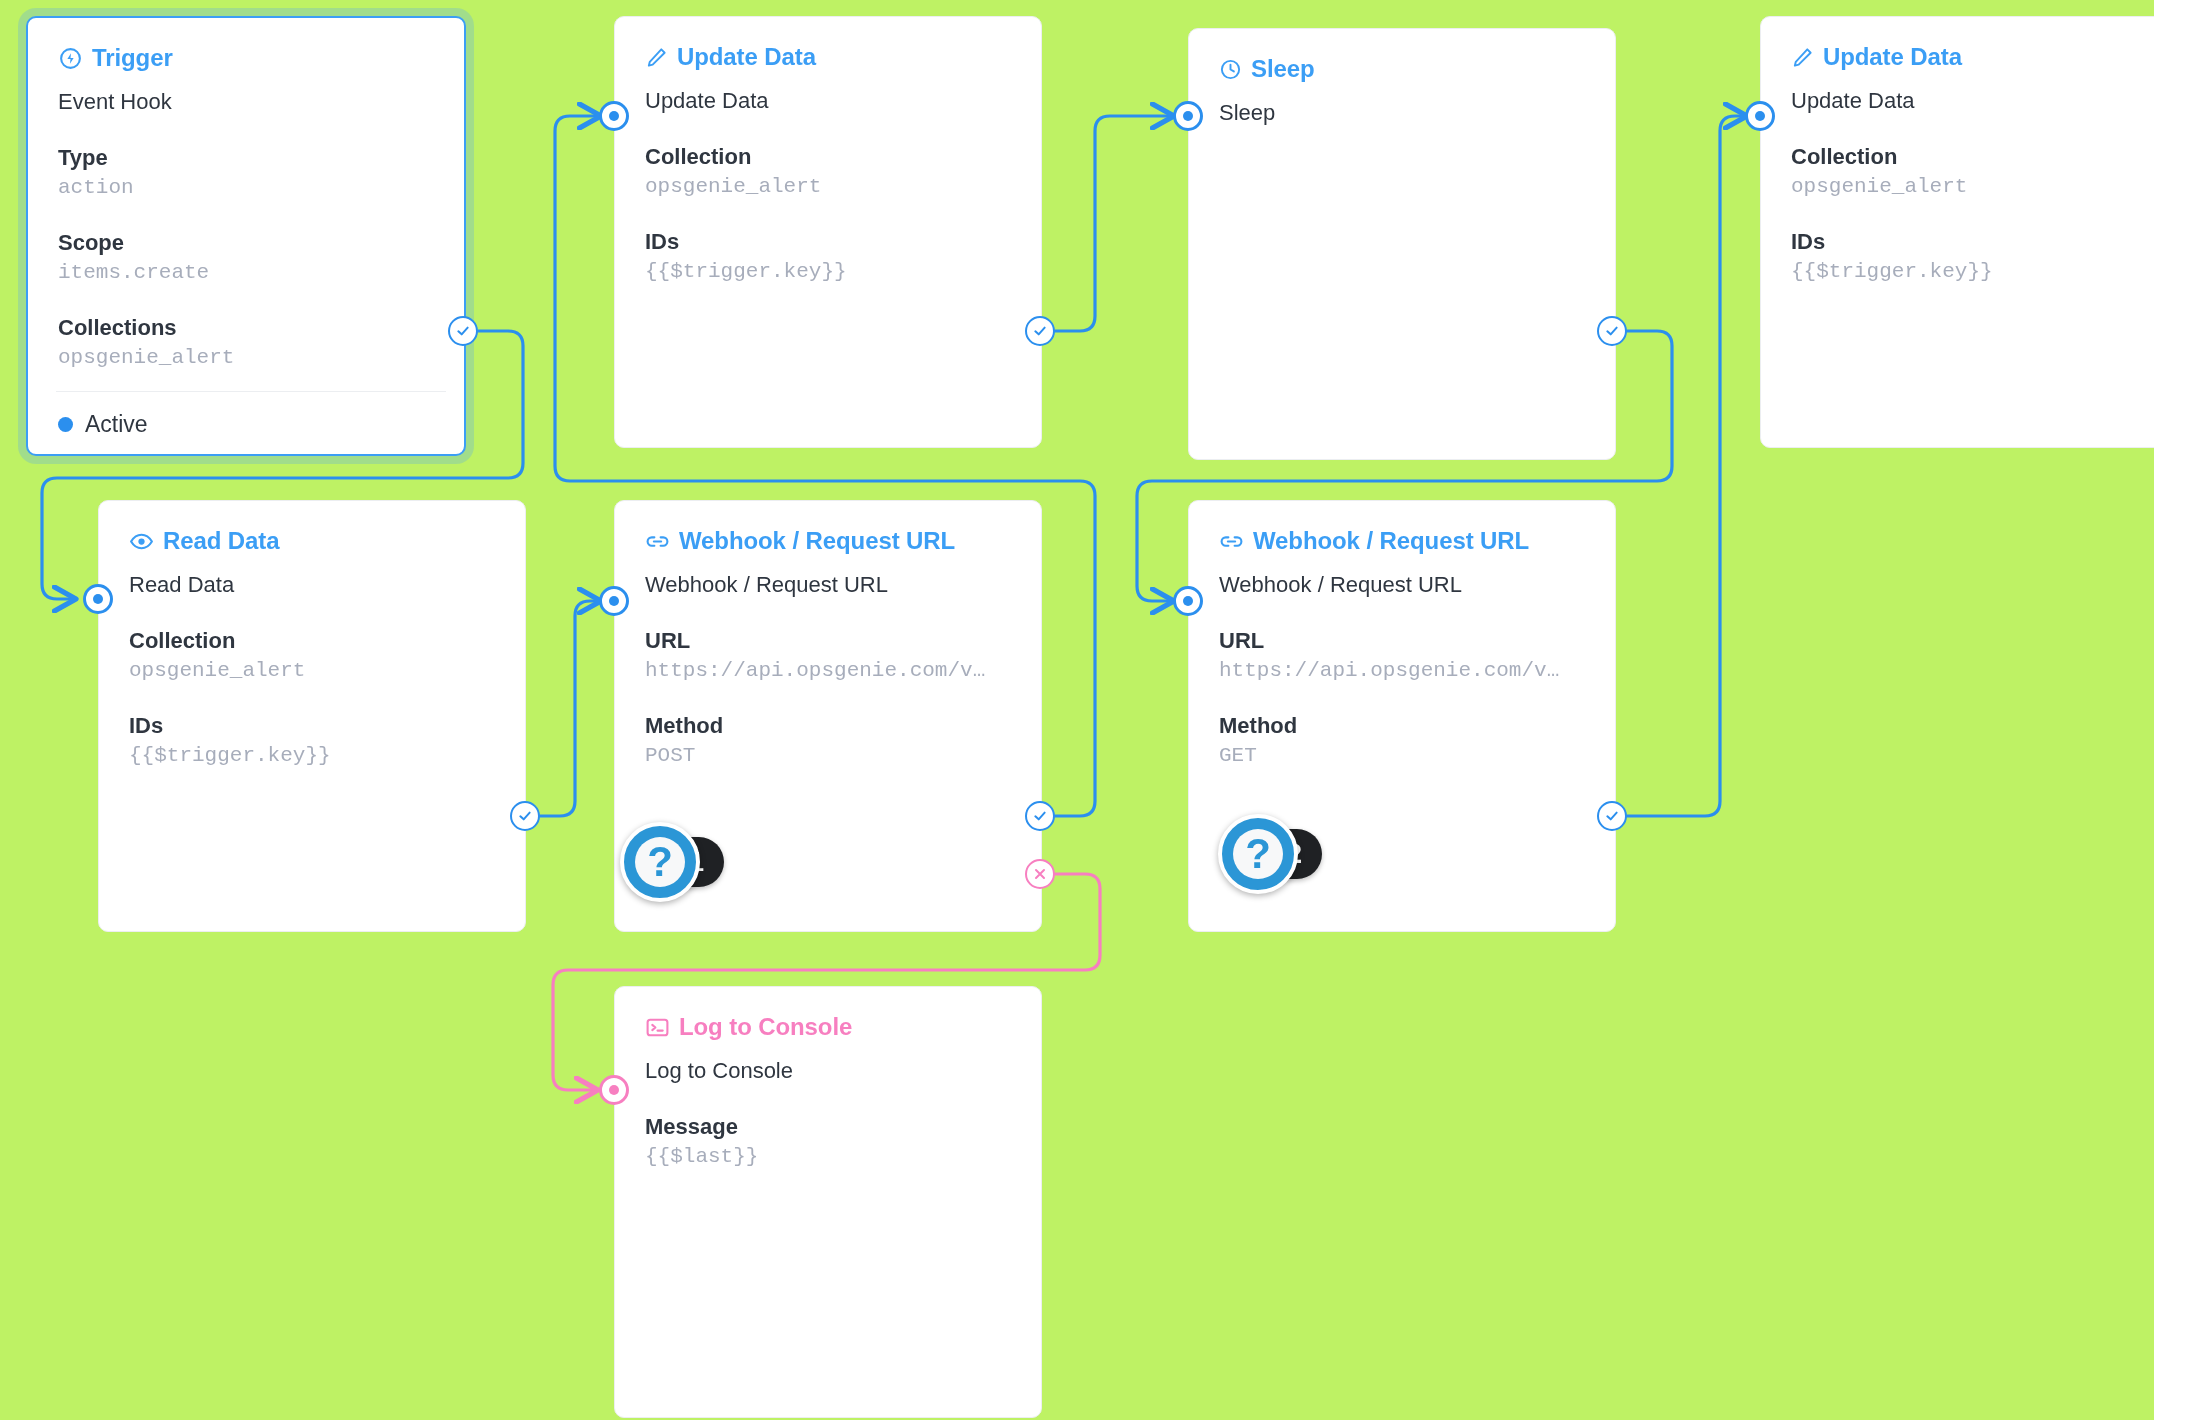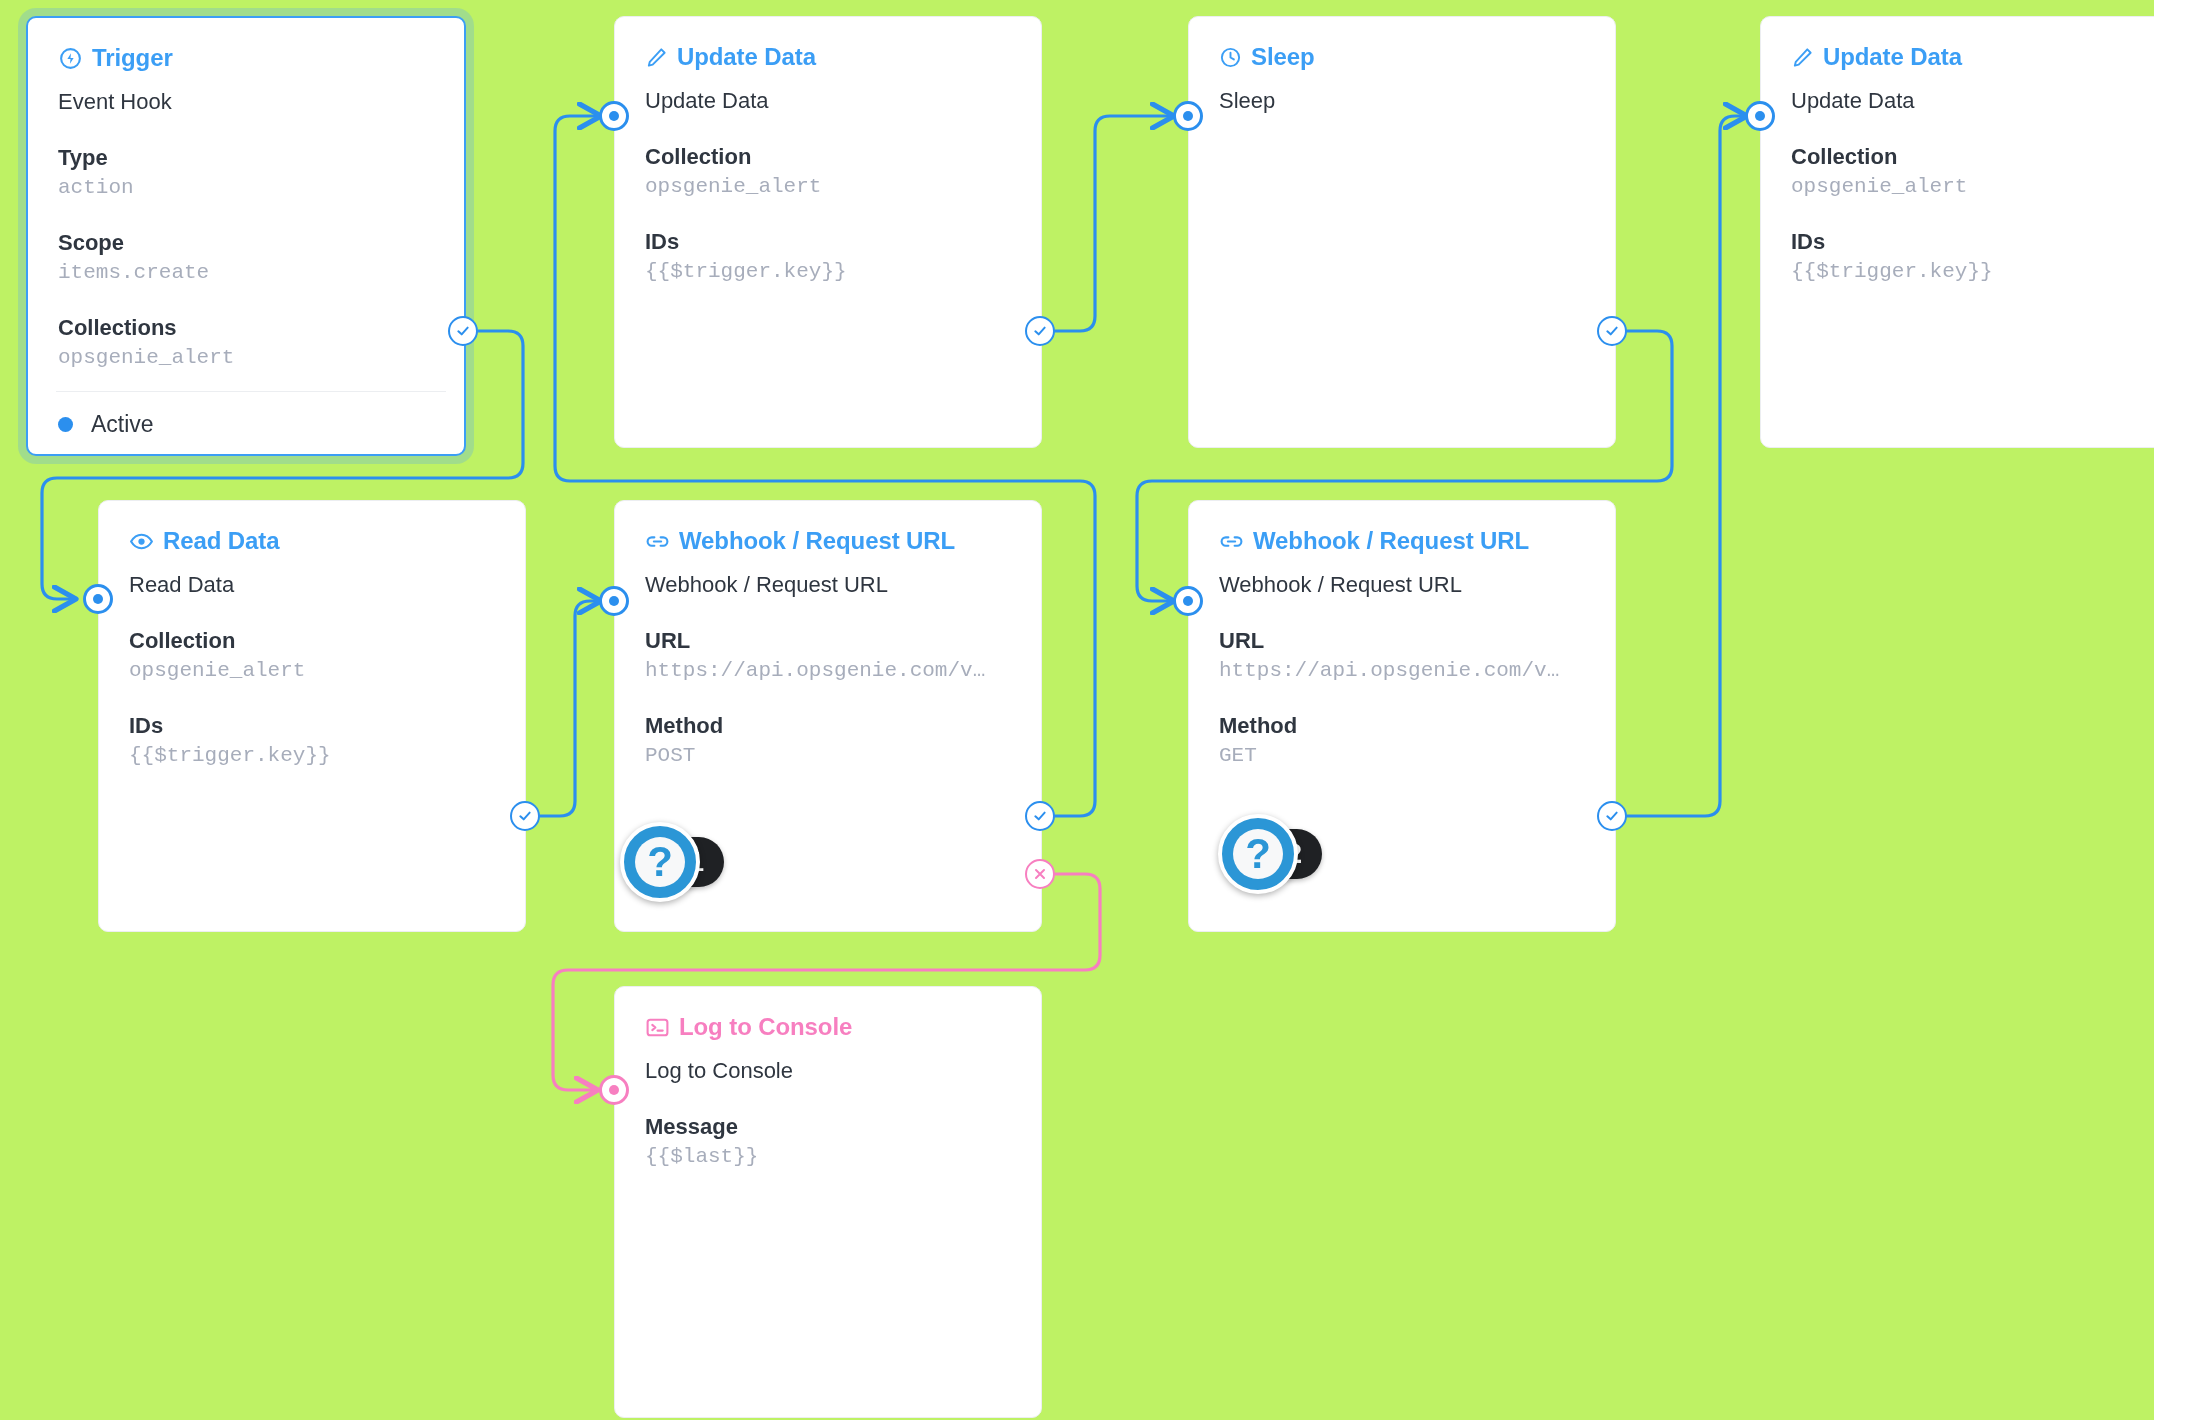--- a/index.html
+++ b/index.html
@@ -84,21 +84,21 @@
     bottom: 62px;
     height: 1px;
     background: #eceef1;
   }
   .status-row {
     position: absolute;
     left: 30px;
     bottom: 16px;
     display: flex;
     align-items: center;
-    gap: 18px;
+    gap: 12px;
   }
   .status-dot {
     width: 15px;
     height: 15px;
     border-radius: 50%;
     background: #2b8fee;
   }
   .status-text {
     font-size: 23px;
     color: #2f3640;
@@ -277,21 +277,21 @@
         <div class="f-label">Collection</div>
         <div class="f-value">opsgenie_alert</div>
       </div>
       <div class="field">
         <div class="f-label">IDs</div>
         <div class="f-value">{{$trigger.key}}</div>
       </div>
     </div>
   </div>
 
-  <div class="card" style="left:1188px; top:16px; width:428px; height:432px;">
+  <div class="card" style="left:1188px; top:28px; width:428px; height:432px;">
     <div class="card-head">
       <span>
         <svg width="23" height="23" viewBox="0 0 24 24" fill="none" stroke="#3b9ef5" stroke-width="2" stroke-linecap="round" stroke-linejoin="round">
           <circle cx="12" cy="12" r="9"></circle>
           <path d="M12 7 L12 12 L15.5 14"></path>
         </svg>
       </span>
       <span>Sleep</span>
     </div>
     <div class="card-body">

